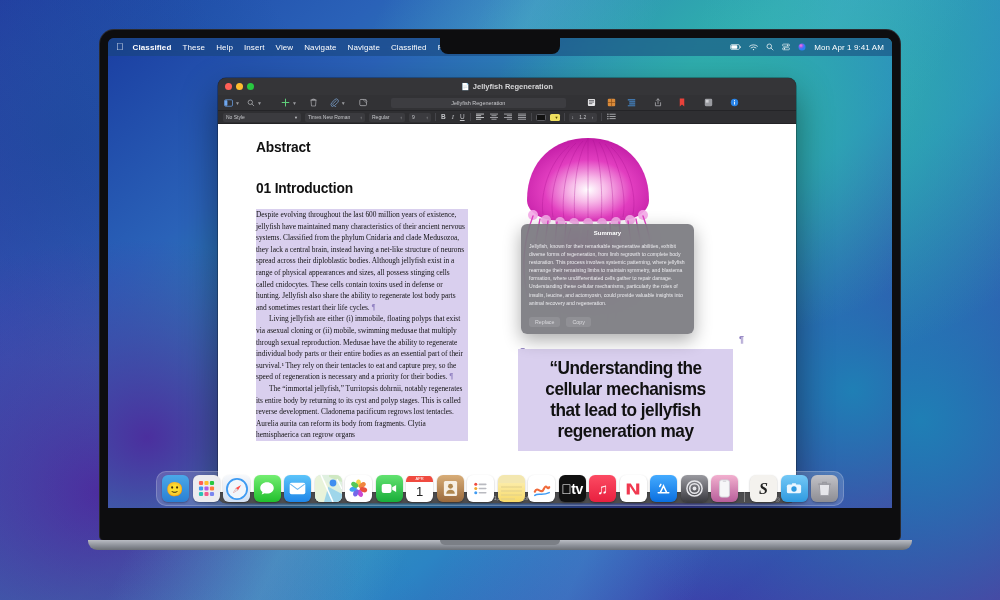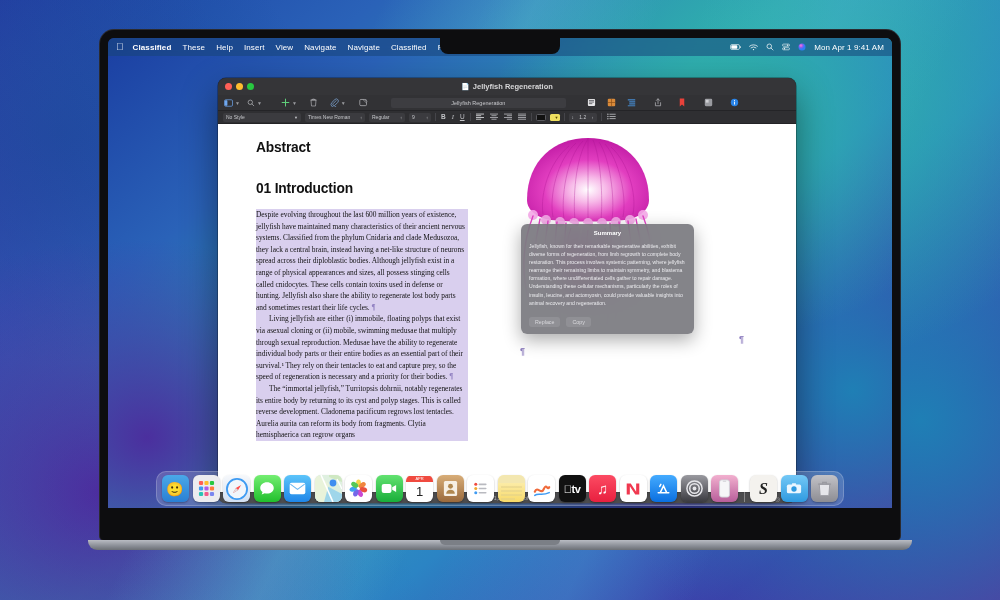--- a/index.html
+++ b/index.html
@@ -546,20 +546,23 @@
                       <circle cx="84" cy="152" r="1.4"></circle>
                     <circle cx="75" cy="128" r="1.3"></circle>
                       <circle cx="75" cy="146" r="1.3"></circle>
                       <circle cx="75" cy="162" r="1.3"></circle>
                   </g>
                 </svg>
               </div>
 
               <span class="pq-mark" style="left:302px;top:222px;">¶</span>
               <span class="pq-mark" style="left:521px;top:210px;">¶</span>
+              <div id="pullquote">
+                <div class="pq-text">“Understanding the cellular mechanisms that lead to jellyfish regeneration may</div>
+              </div>
 
               <div id="summary">
                 <div class="s-title">Summary</div>
                 <div class="s-body">Jellyfish, known for their remarkable regenerative abilities, exhibit diverse forms of regeneration, from limb regrowth to complete body restoration. This process involves systemic patterning, where jellyfish rearrange their remaining limbs to maintain symmetry, and blastema formation, where undifferentiated cells gather to repair damage. Understanding these cellular mechanisms, particularly the roles of insulin, leucine, and actomyosin, could provide valuable insights into animal recovery and regeneration.</div>
                 <div class="s-actions">
                   <span class="s-btn">Replace</span>
                   <span class="s-btn">Copy</span>
                 </div>
               </div>
 
@@ -675,21 +678,21 @@
                   <path d="M3 12h21M3 16h21M3 20h21M3 24h14"></path>
                 </g>
               </svg>
           </span>
           <span class="dock-ic" style="background:#fff">
             <svg width="18" height="18" viewBox="0 0 20 20">
                 <path d="M2 13c3-7 7 4 10-3s4 2 6-2" fill="none" stroke="#f06a3a" stroke-width="2.4" stroke-linecap="round"></path>
                 <path d="M2 17c4-3 8 1 16-3" fill="none" stroke="#3f9bf2" stroke-width="1.8" stroke-linecap="round"></path>
               </svg>
           </span>
-          <span class="dock-ic" style="background:#111;font-size:11px;font-weight:bold;letter-spacing:-.5px;">
+          <span class="dock-ic" style="background:#111;font-size:14px;font-weight:bold;letter-spacing:-.5px;">
               <span>tv</span>
             </span>
           <span class="dock-ic" style="background:linear-gradient(#fc4b63,#e8203f)">
               <span style="font-size:15px;">♫</span>
             </span>
           <span class="dock-ic" style="background:#fff">
             <svg width="18" height="18" viewBox="0 0 20 20">
                 <path d="M3 16 L3 4 L7.5 4 L13.5 13 L13.5 4 L17 4 L17 16 L12.5 16 L6.5 7 L6.5 16 Z" fill="#f0384f"></path>
               </svg>
           </span>

